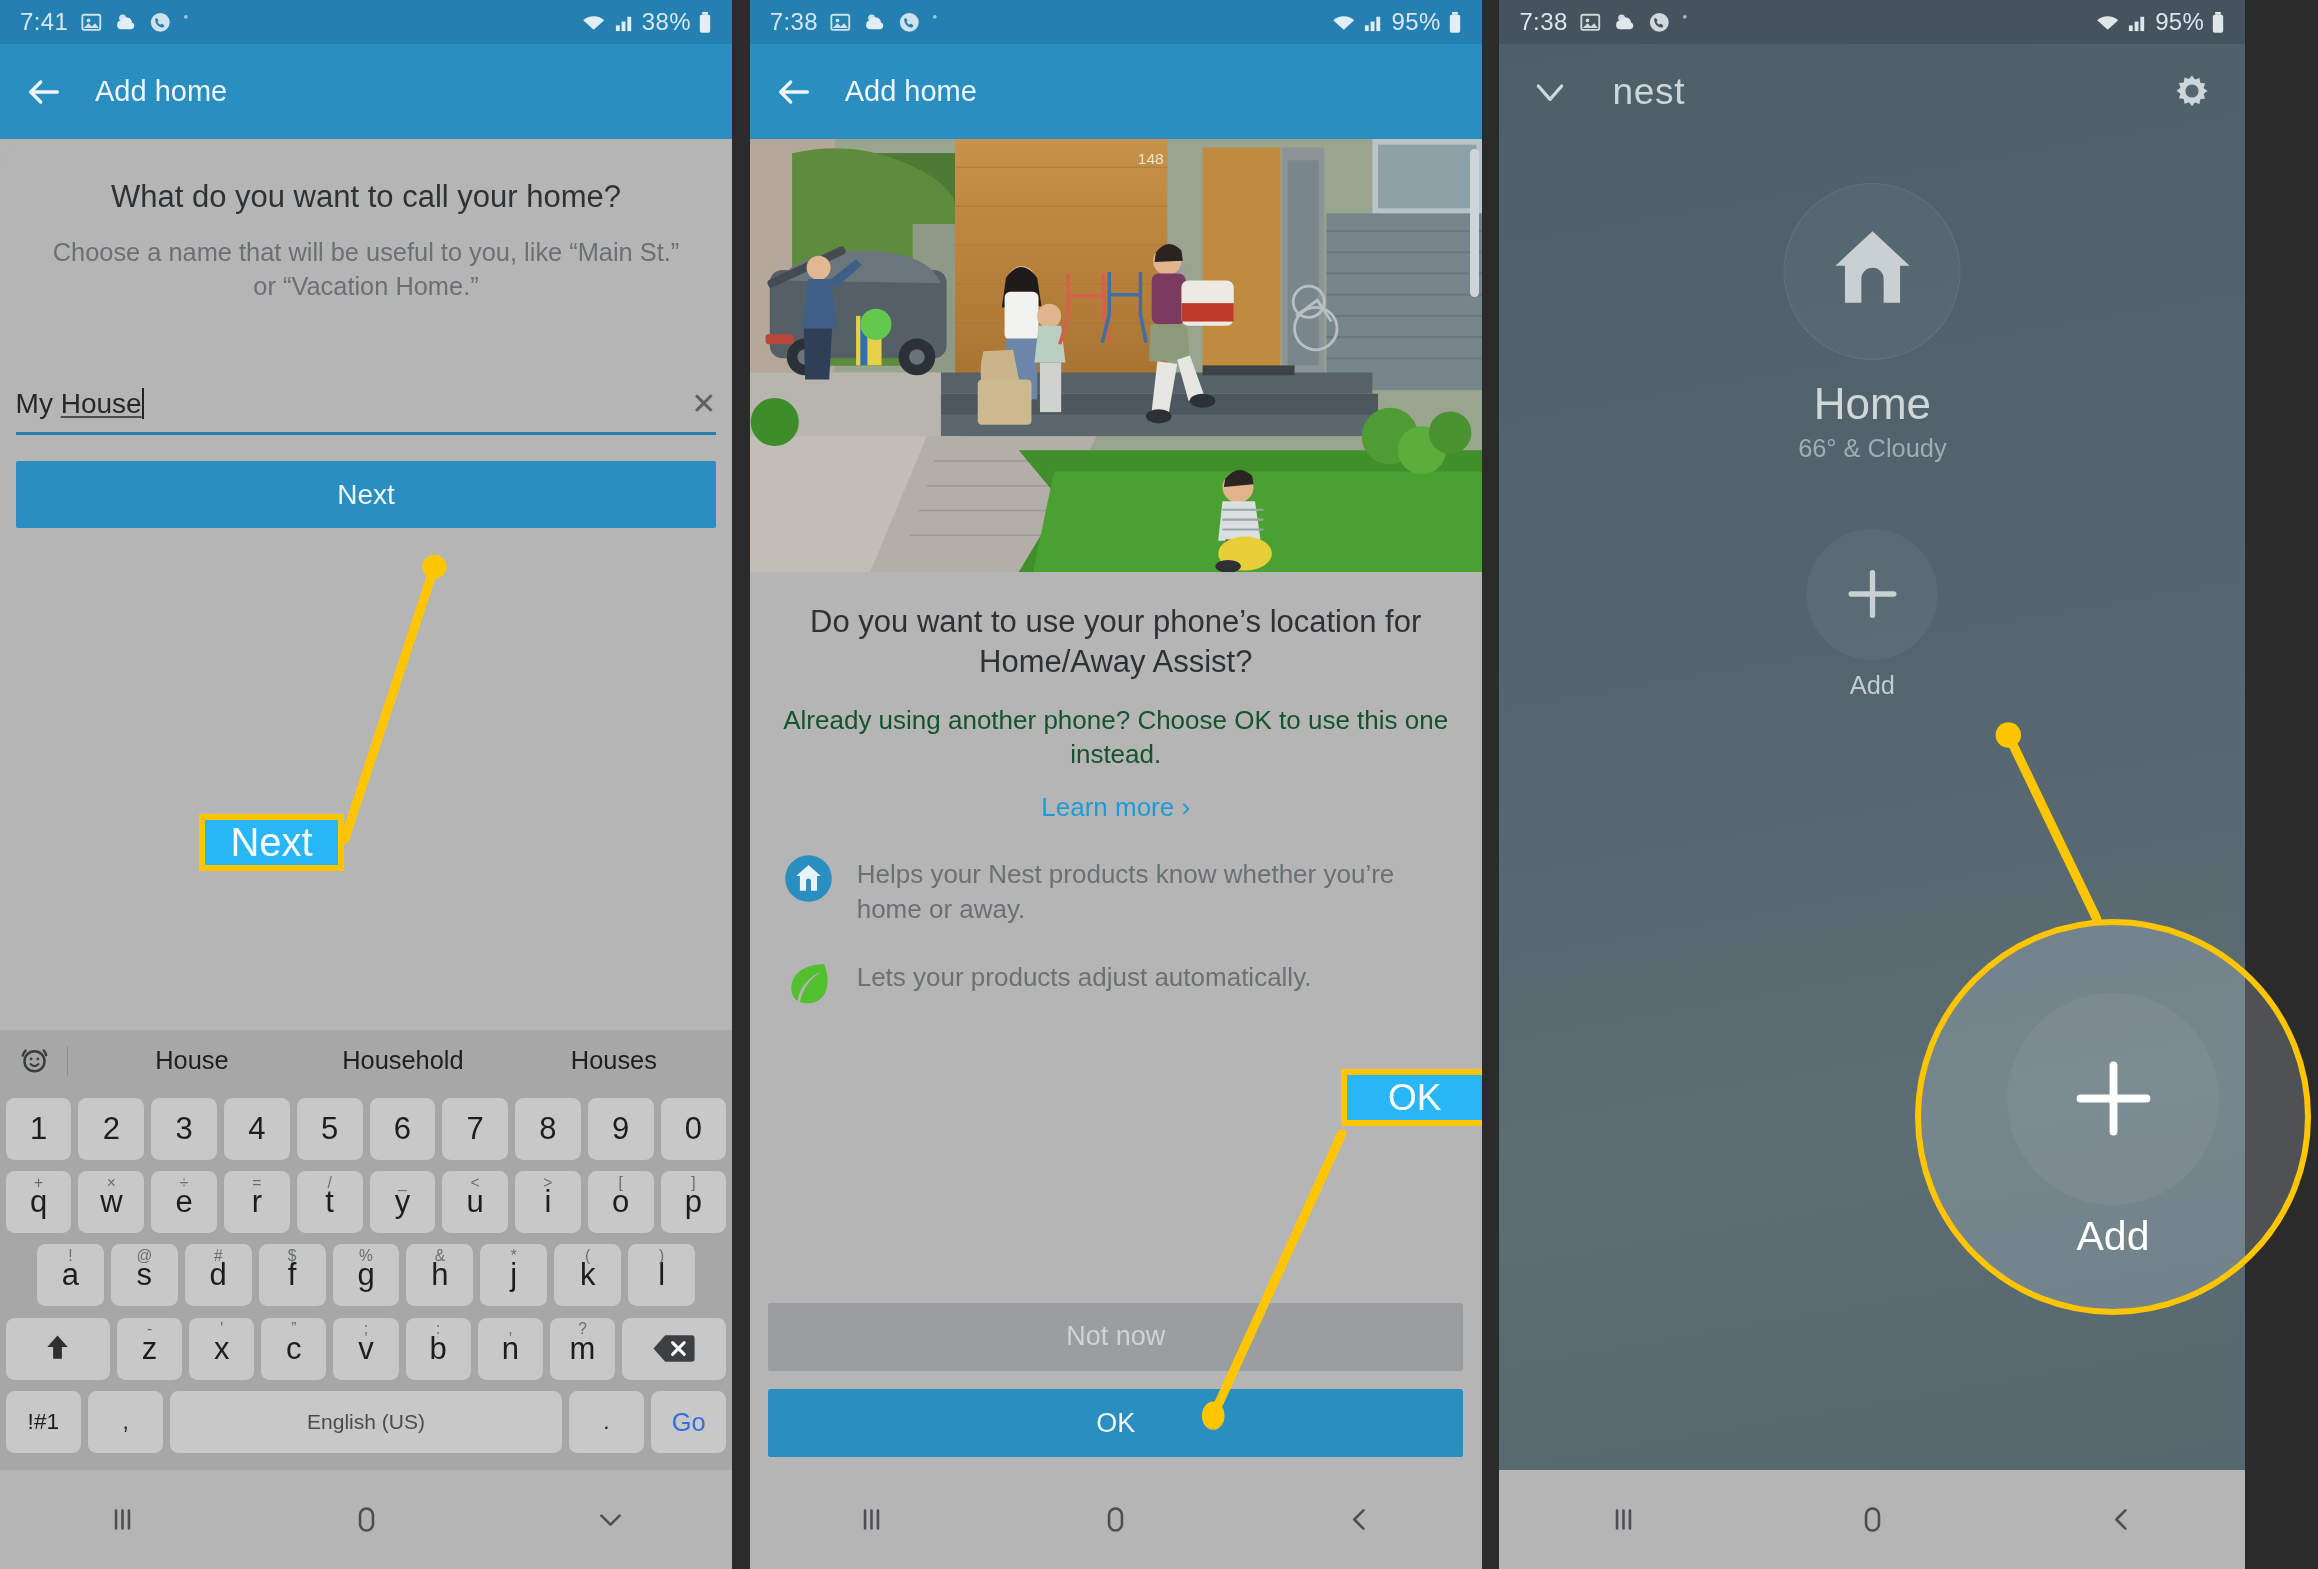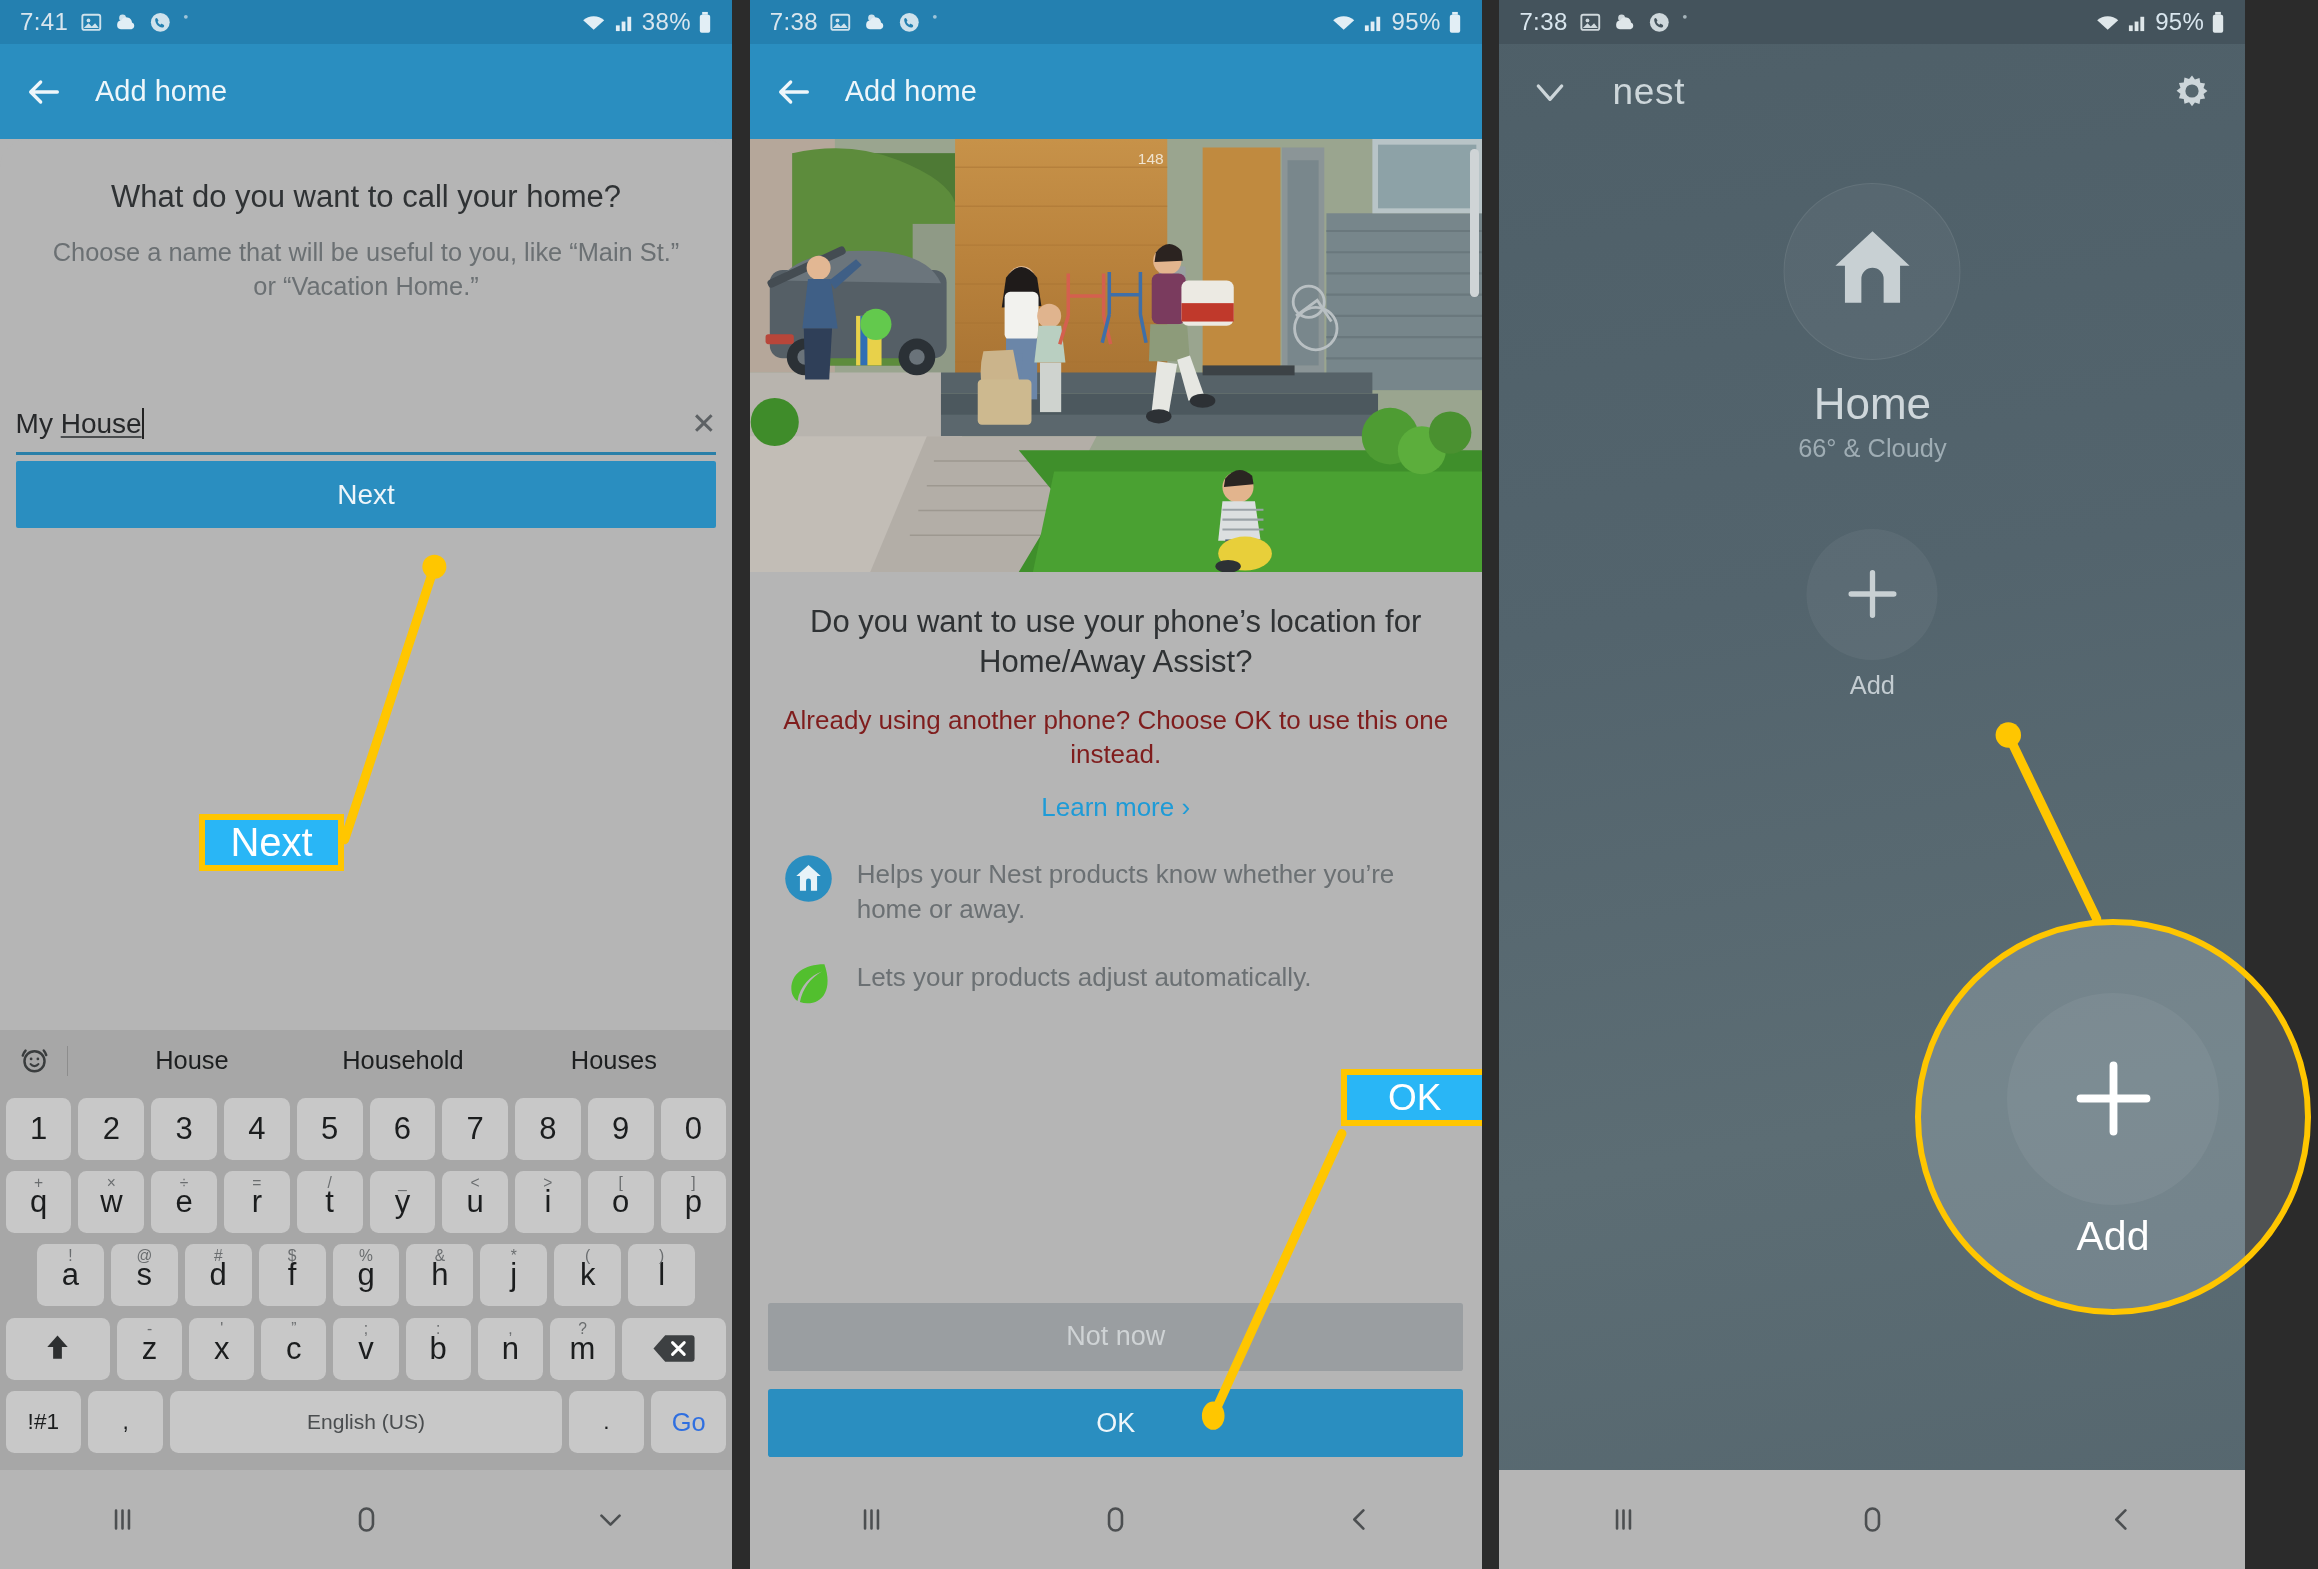--- a/index.html
+++ b/index.html
@@ -28,21 +28,21 @@
   .appbar-blue { background:#2a8ec0; }
   .appbar-title { font-size:29px; color:#eef6fa; margin-left:31px; font-weight:400; }
   .backarrow { width:40px; height:40px; position:relative; }
 
   
   .body1 { position:relative; height:calc(1569px - 44px - 95px); background:#b5b5b5;border-radius:29px; }
   .q-title { text-align:center; font-size:31px; color:#2f3234; padding:40px 28px 0; }
   .q-sub   { text-align:center; font-size:25.4px; color:#6b7073; padding:21px 42px 0;
              line-height:1.32; }
 
-  .field-wrap { position:absolute; left:15.6px; right:15.6px; top:249px;margin-top:20px; }
+  .field-wrap { position:absolute; left:15.6px; right:15.6px; top:249px; }
   .field-row { display:flex; align-items:flex-end; }
   .field-val { font-size:28px; color:#26282a; white-space:pre; position:relative; }
   .field-val .spell { text-decoration:underline; text-decoration-color:#4a4d4f;
                       text-underline-offset:2.8px; }
   .caret { display:inline-block; width:2.1px; height:31px; background:#222;
            vertical-align:-5.7px; margin-left:0.7px; }
   .field-x { margin-left:auto; font-size:30px; color:#5d6164; line-height:1; padding-bottom:1.4px; }
   .field-line { height:3.5px; background:#2a7fa8; margin-top:11.3px; }
 
   .btn-next { position:absolute; left:15.6px; right:15.6px; top:322px; height:67px;
@@ -74,21 +74,21 @@
             background:#b5b5b5; }
   .navbar .nav-ico { color:#4c4f51; display:flex; align-items:center; justify-content:center; }
 
   
   .hero { height:433px; width:100%; position:relative; overflow:hidden; background:#6f7f62; }
   .scroll-thumb { position:absolute; right:2.8px; top:10px; width:8.5px; height:148px;
                   background:#cfd4d6; border-radius:4.2px; }
   .p2-body { position:relative; height:calc(1569px - 44px - 95px - 433px - 99px);
              background:#b5b5b5; }
   .p2-title { text-align:center; font-size:31px; color:#2f3234; padding:30px 41px 0; line-height:1.3;}
-  .p2-sub { text-align:center; font-size:26px; color:#7f1d1d; padding:20px 26px 0; line-height:1.32; }
+  .p2-sub { text-align:center; font-size:26px; color:#14532d; padding:20px 26px 0; line-height:1.32; }
   .p2-link { text-align:center; font-size:26px; color:#1e9bd7; padding-top:21px; }
   .feat { display:flex; align-items:flex-start; gap:24px; padding:31px 34px 0; }
   .feat-ico { width:49px; height:49px; flex:0 0 49px; display:flex; align-items:center; justify-content:center;}
   .feat-txt { font-size:26px; color:#6b7073; line-height:1.34; padding-top:2.8px; }
   .p2-btns { position:absolute; left:18.4px; right:18.4px; bottom:12.7px; }
   .btn-grey { height:68px; background:#9a9ea1; border-radius:2.8px; color:#cfd3d5;
               font-size:27px; display:flex; align-items:center; justify-content:center; }
   .btn-blue { height:68px; background:#2a8ec0; border-radius:2.8px; color:#eef6fa;
               font-size:27px; display:flex; align-items:center; justify-content:center;
               margin-top:18.4px; }

